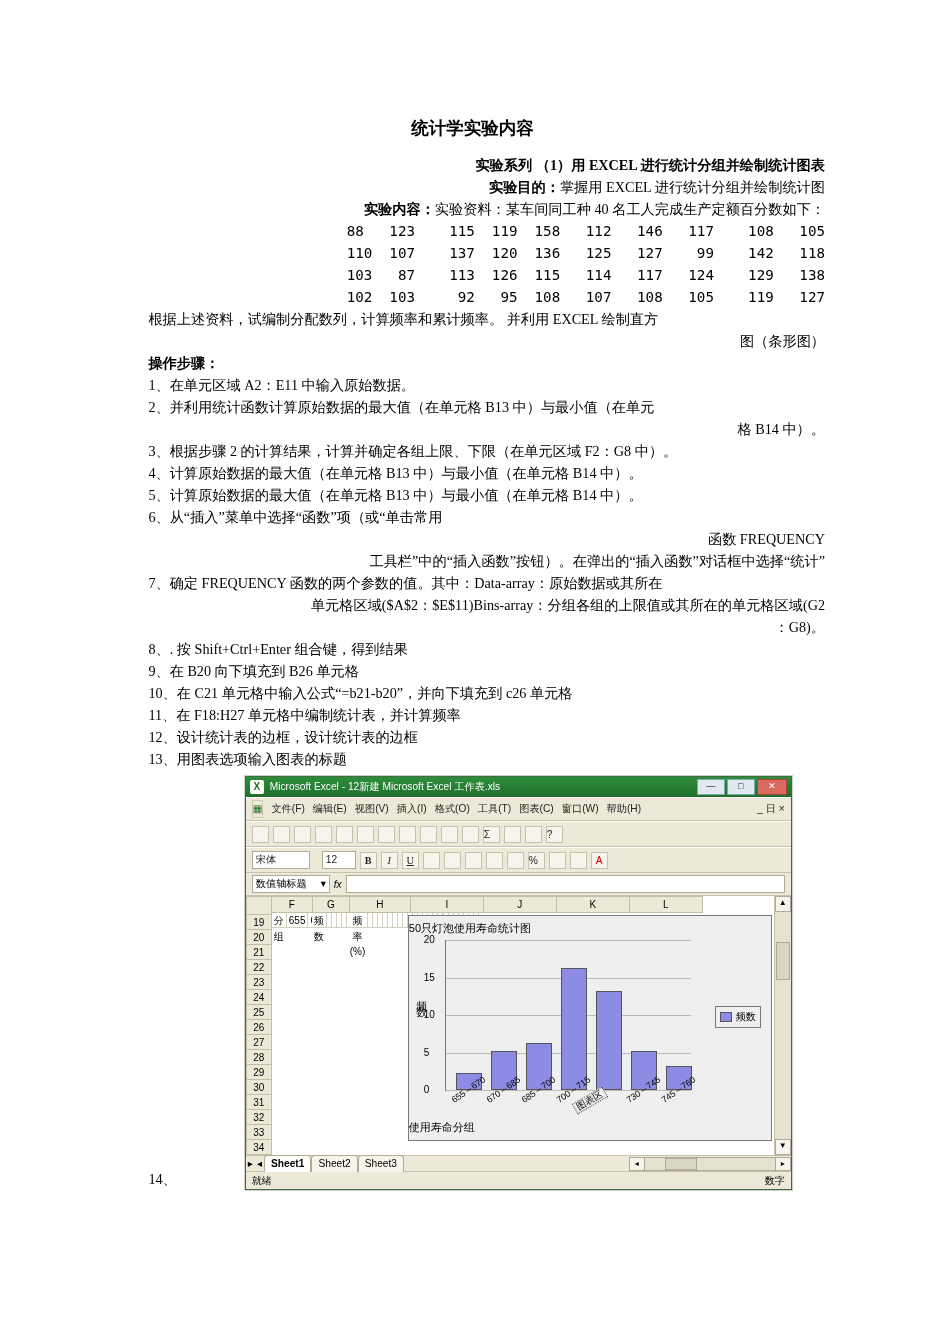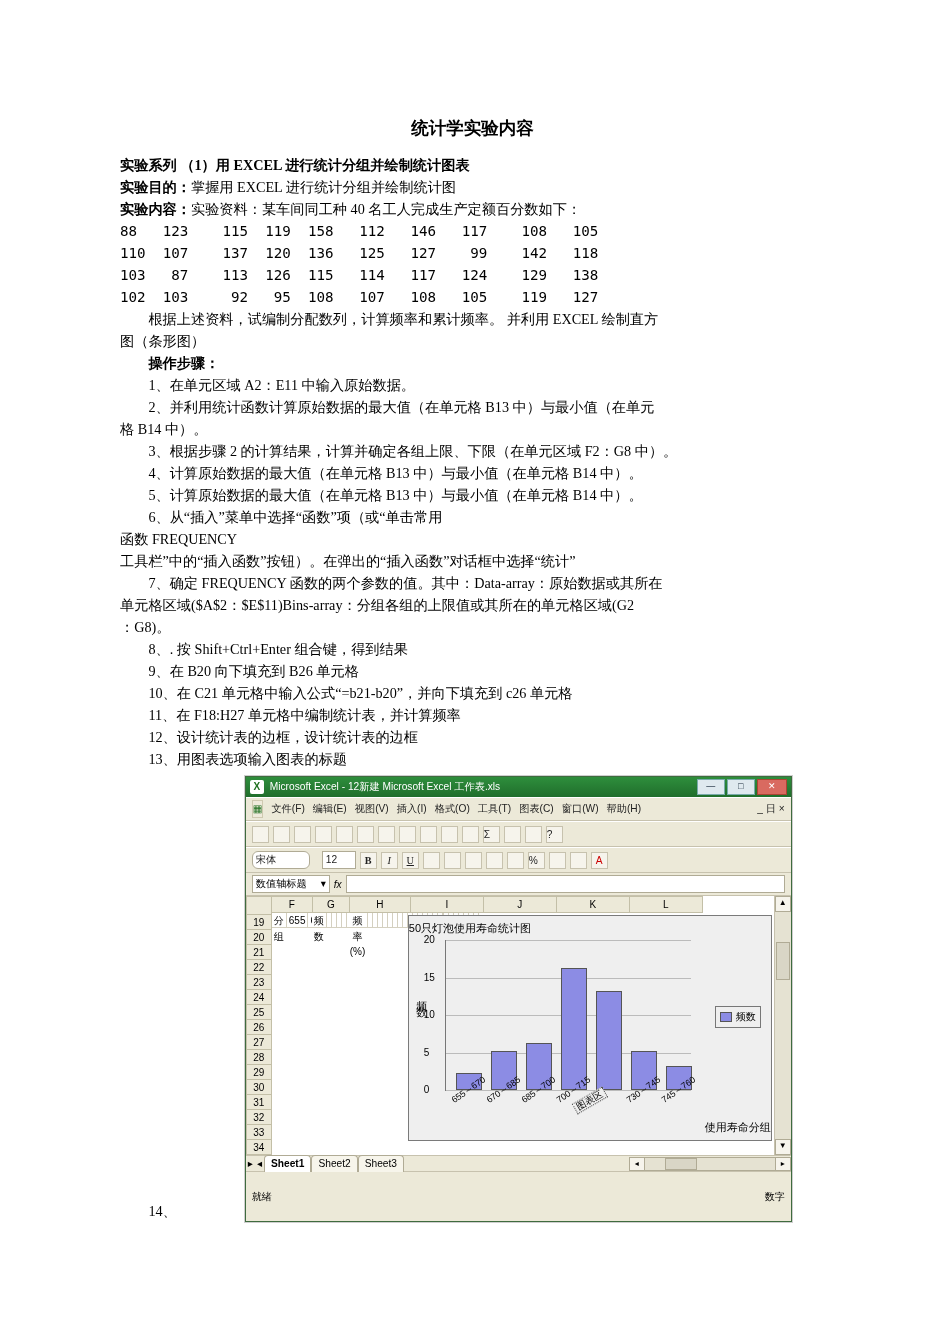--- a/index.html
+++ b/index.html
@@ -18,21 +18,21 @@
     padding: 115px 120px 60px 120px;
     position: relative;
   }
   .title {
     text-align: center;
     font-weight: bold;
     font-size: 17.5px;
     margin-bottom: 12px;
   }
   .bold { font-weight: bold; }
-  .line { margin: 0; }
+  .line { margin: 0; text-align: right; }
   .para { text-indent: 2em; margin: 0; }
   .num-row { white-space: pre; font-family: "SimSun", monospace; }
 
   
   .excel-wrap {
     margin: 6px 0 0 62px;
     width: 545px;
     border: 1px solid #3f6b3f;
     font-family: "Tahoma","SimSun",sans-serif;
     font-size: 10.2px;
@@ -96,26 +96,26 @@
   .sidecell.hdr{text-align:center;background:#fff;}
   .chartarea{flex:1;position:relative;border:1px solid #7a7a7a;margin:2px 2px 2px 0;background:#efefef;height:224px;}
   .charttitle{position:absolute;top:4px;left:0;right:0;text-align:left;font-size:11px;}
   .chartplot{position:absolute;left:36px;right:80px;top:24px;bottom:46px;border:1px solid #777;border-top:none;border-right:none;background:#efefef;}
   .y-tick{position:absolute;left:-22px;font-size:10px;transform:translateY(-50%);}    
   .y-tick-line{position:absolute;left:0;right:0;border-top:1px solid #bbb;}
   .y-axis-title{position:absolute;left:4px;top:76px;font-size:11px;writing-mode:vertical-rl;letter-spacing:6px;}
   .bar{position:absolute;bottom:0;background:#8c8ce4;border:1px solid #555;width:24px;}
   .x-lbl{position:absolute;font-size:9px;transform:rotate(-35deg);transform-origin:top left;white-space:nowrap;}
   .x-lbl-box{position:absolute;font-size:9.5px;border:1px dotted #555;padding:0 2px;line-height:1;top:100%;transform:translate(-50%,8px) rotate(-30deg);transform-origin:top left;background:#efefef;}
-  .x-axis-title{position:absolute;left:0;right:0;bottom:4px;text-align:right;font-size:11px;padding-left:22px;}
+  .x-axis-title{position:absolute;left:0;right:0;bottom:4px;text-align:left;font-size:11px;}
   .legend{position:absolute;right:10px;top:90px;border:1px solid #777;background:#efefef;padding:2px 4px;font-size:10px;display:flex;align-items:center;gap:4px;}
   .legend .sw{width:10px;height:8px;background:#8c8ce4;border:1px solid #555;display:inline-block;}
   .sheettab{padding:0 6px;border:1px solid #b0ab95;border-bottom:none;background:#f7f5eb;border-radius:4px 4px 0 0;}
   .sheettab.active{background:#fff;font-weight:bold;}
-  .xl-status{display:flex;align-items:center;background:#ece9d8;border-top:1px solid #c7c2ae;height:17px;padding:16px 6px;font-size:10px;justify-content:space-between;}
+  .xl-status{display:flex;align-items:center;background:#ece9d8;border-top:1px solid #c7c2ae;height:17px;padding:0 6px;font-size:10px;justify-content:space-between;}
   .last14{display:flex;align-items:flex-end;}
   .last14 .num{margin-right:6px;white-space:nowrap;}
   .vscroll{width:16px;background:#ece9d8;border-left:1px solid #c7c2ae;display:flex;flex-direction:column;}
   .vscroll .arr{height:14px;border:1px solid #b0ab95;background:#f6f4ec;text-align:center;font-size:8px;}
   .vscroll .track{flex:1;background:#e5e2d2;position:relative;}
   .vscroll .thumb{position:absolute;left:1px;right:1px;top:30px;height:36px;background:#d9d6c6;border:1px solid #b0ab95;}
   .hscroll-strip{display:flex;align-items:center;background:#ece9d8;border-top:1px solid #c7c2ae;height:15px;}
   .hscroll{margin-left:auto;width:160px;height:12px;border:1px solid #b0ab95;background:#e5e2d2;display:flex;}
   .hscroll .arr{width:14px;background:#f6f4ec;border-right:1px solid #b0ab95;text-align:center;font-size:8px;}
   .hscroll .arr:last-child{border-right:none;border-left:1px solid #b0ab95;}
@@ -209,21 +209,21 @@
         <span class="tbtn"></span>
         <span class="tbtn"></span>
         <span class="tbtn"></span>
         <span class="tbtn">Σ</span>
         <span class="tbtn"></span>
         <span class="tbtn"></span>
         <span class="tbtn">?</span>
       </div>
 
       <div class="xl-fmtbar">
-        <span class="xl-namebox" style="width:50px;border-radius:6px;">
+        <span class="xl-namebox" style="width:50px;">
             <span>宋体</span>
           </span>
         <span style="width:4px;"></span>
         <span class="xl-namebox" style="width:26px;">
             <span>12</span>
           </span>
         <b class="tbtn" style="text-align:center;font-family:serif;">B</b>
         <i class="tbtn" style="text-align:center;font-family:serif;">I</i>
         <span class="tbtn" style="text-align:center;text-decoration:underline;font-family:serif;">U</span>
         <span class="tbtn"></span>

